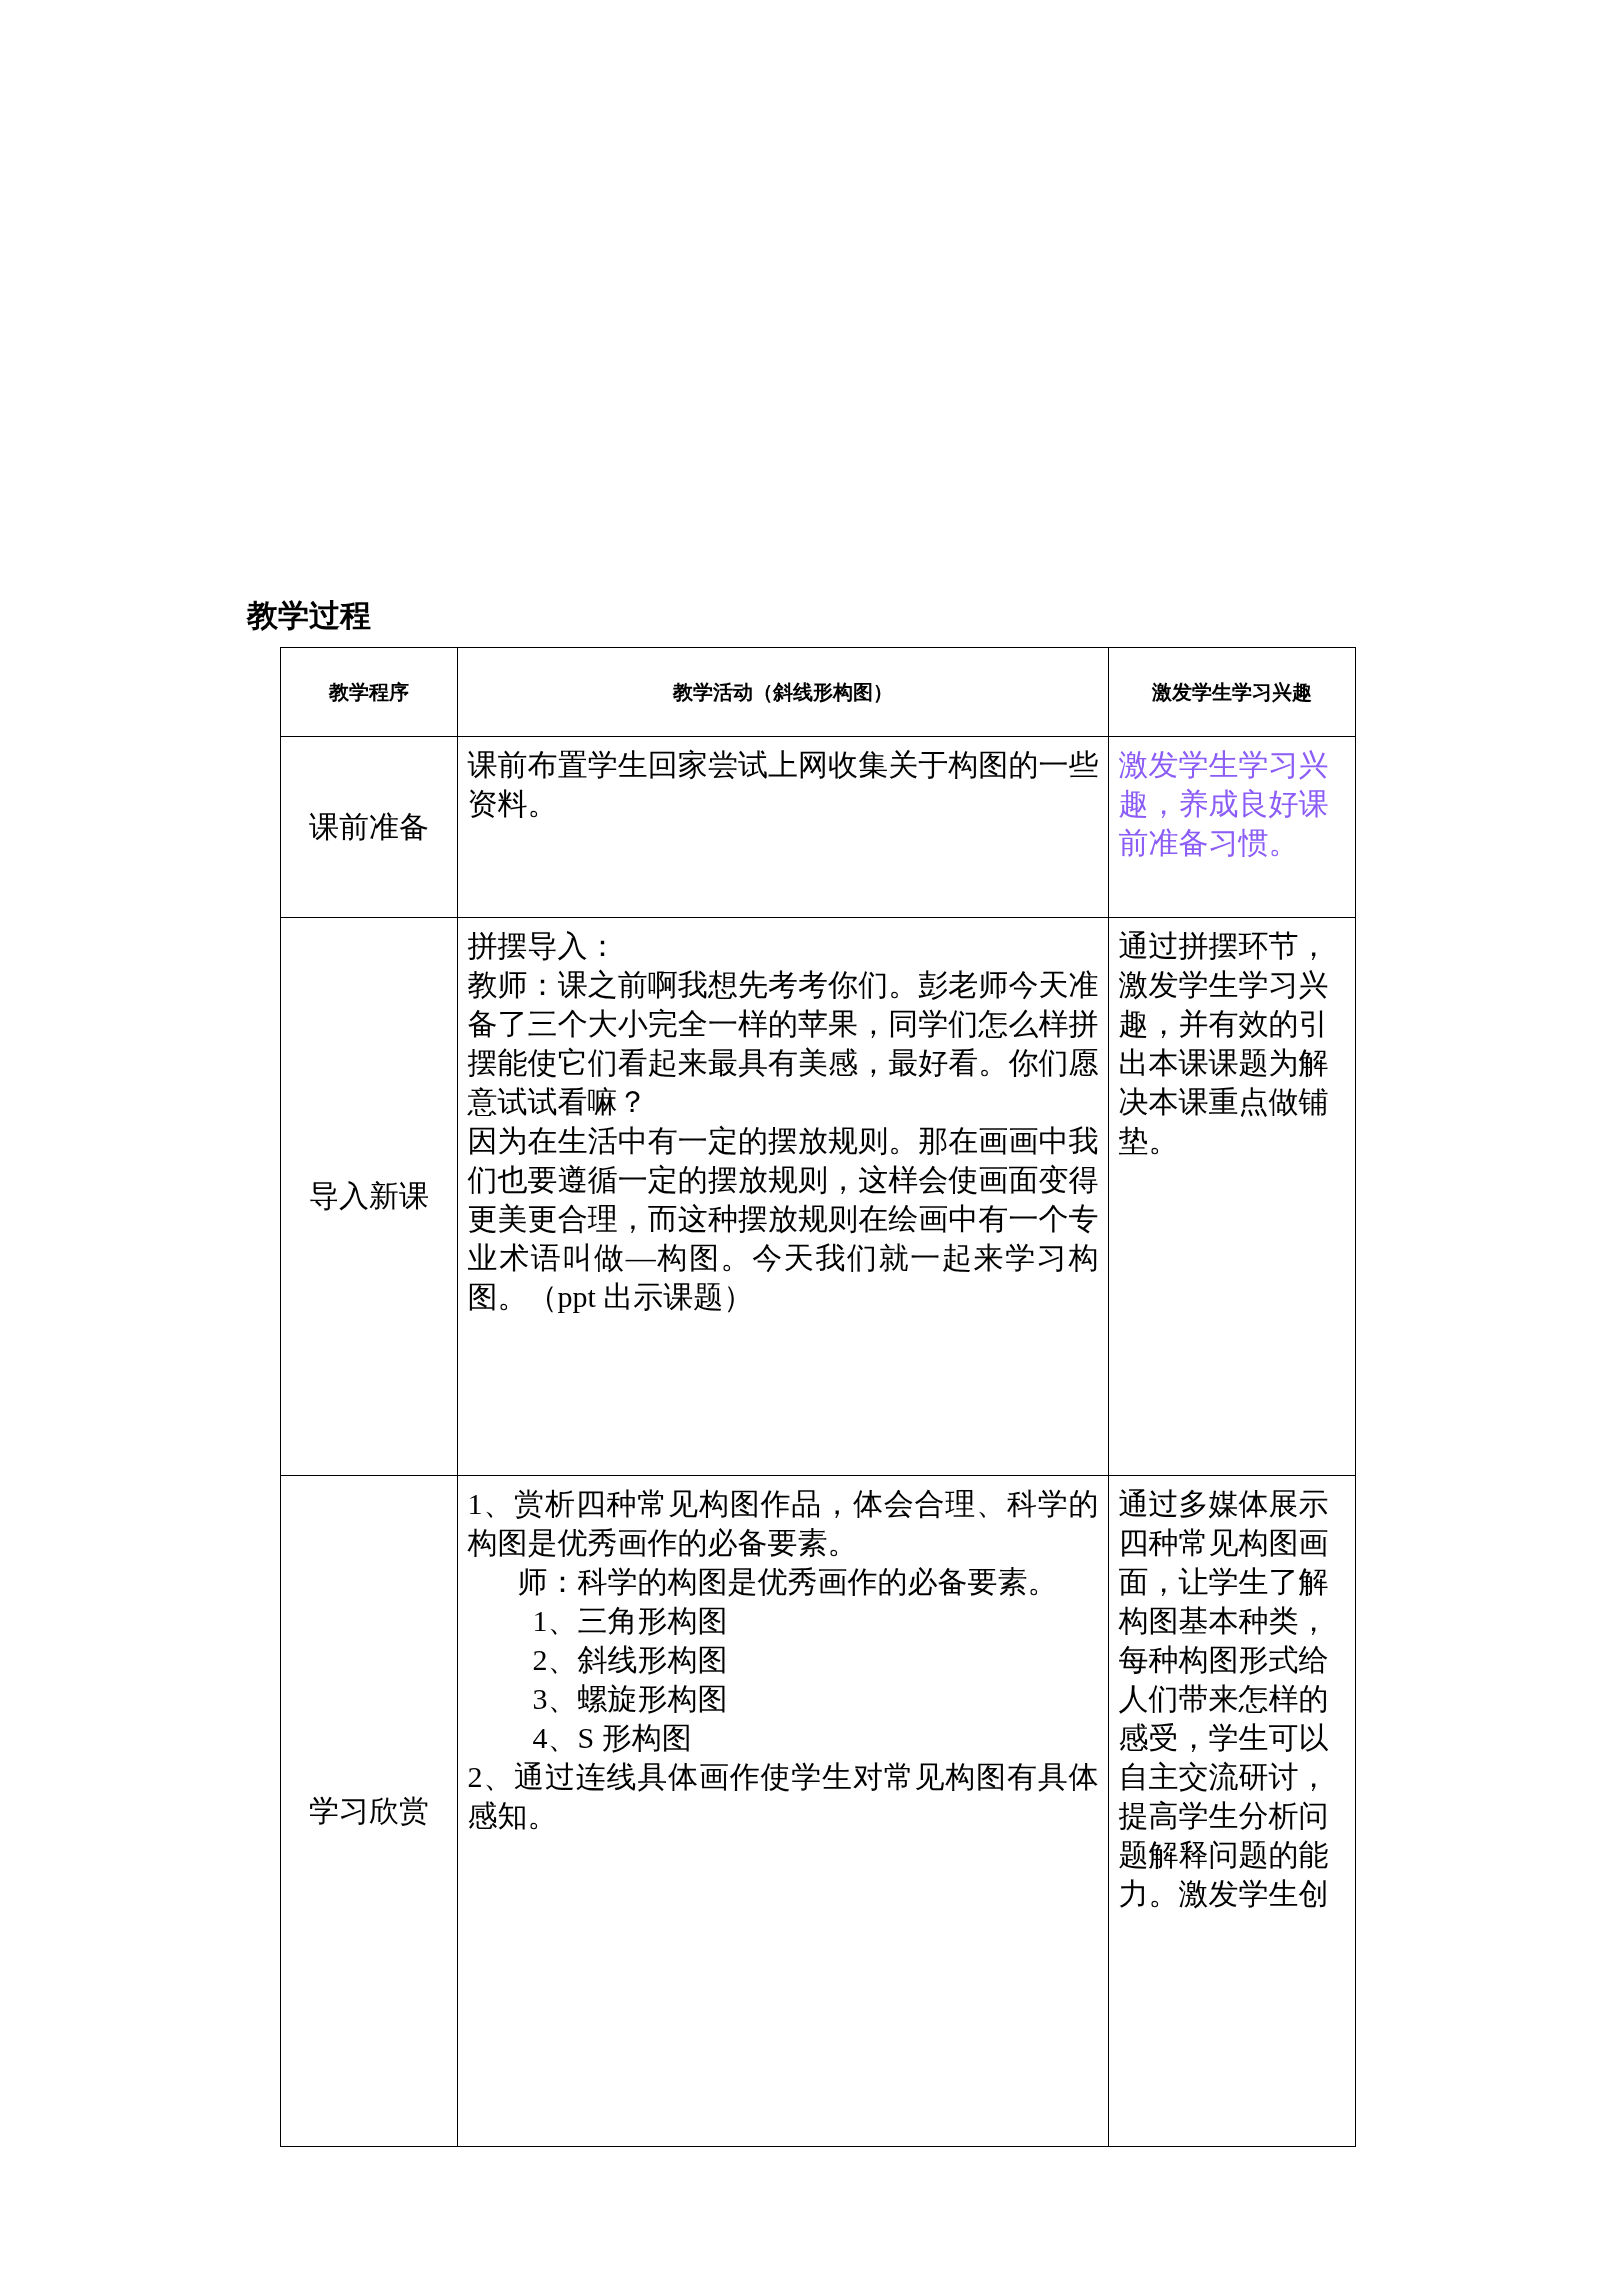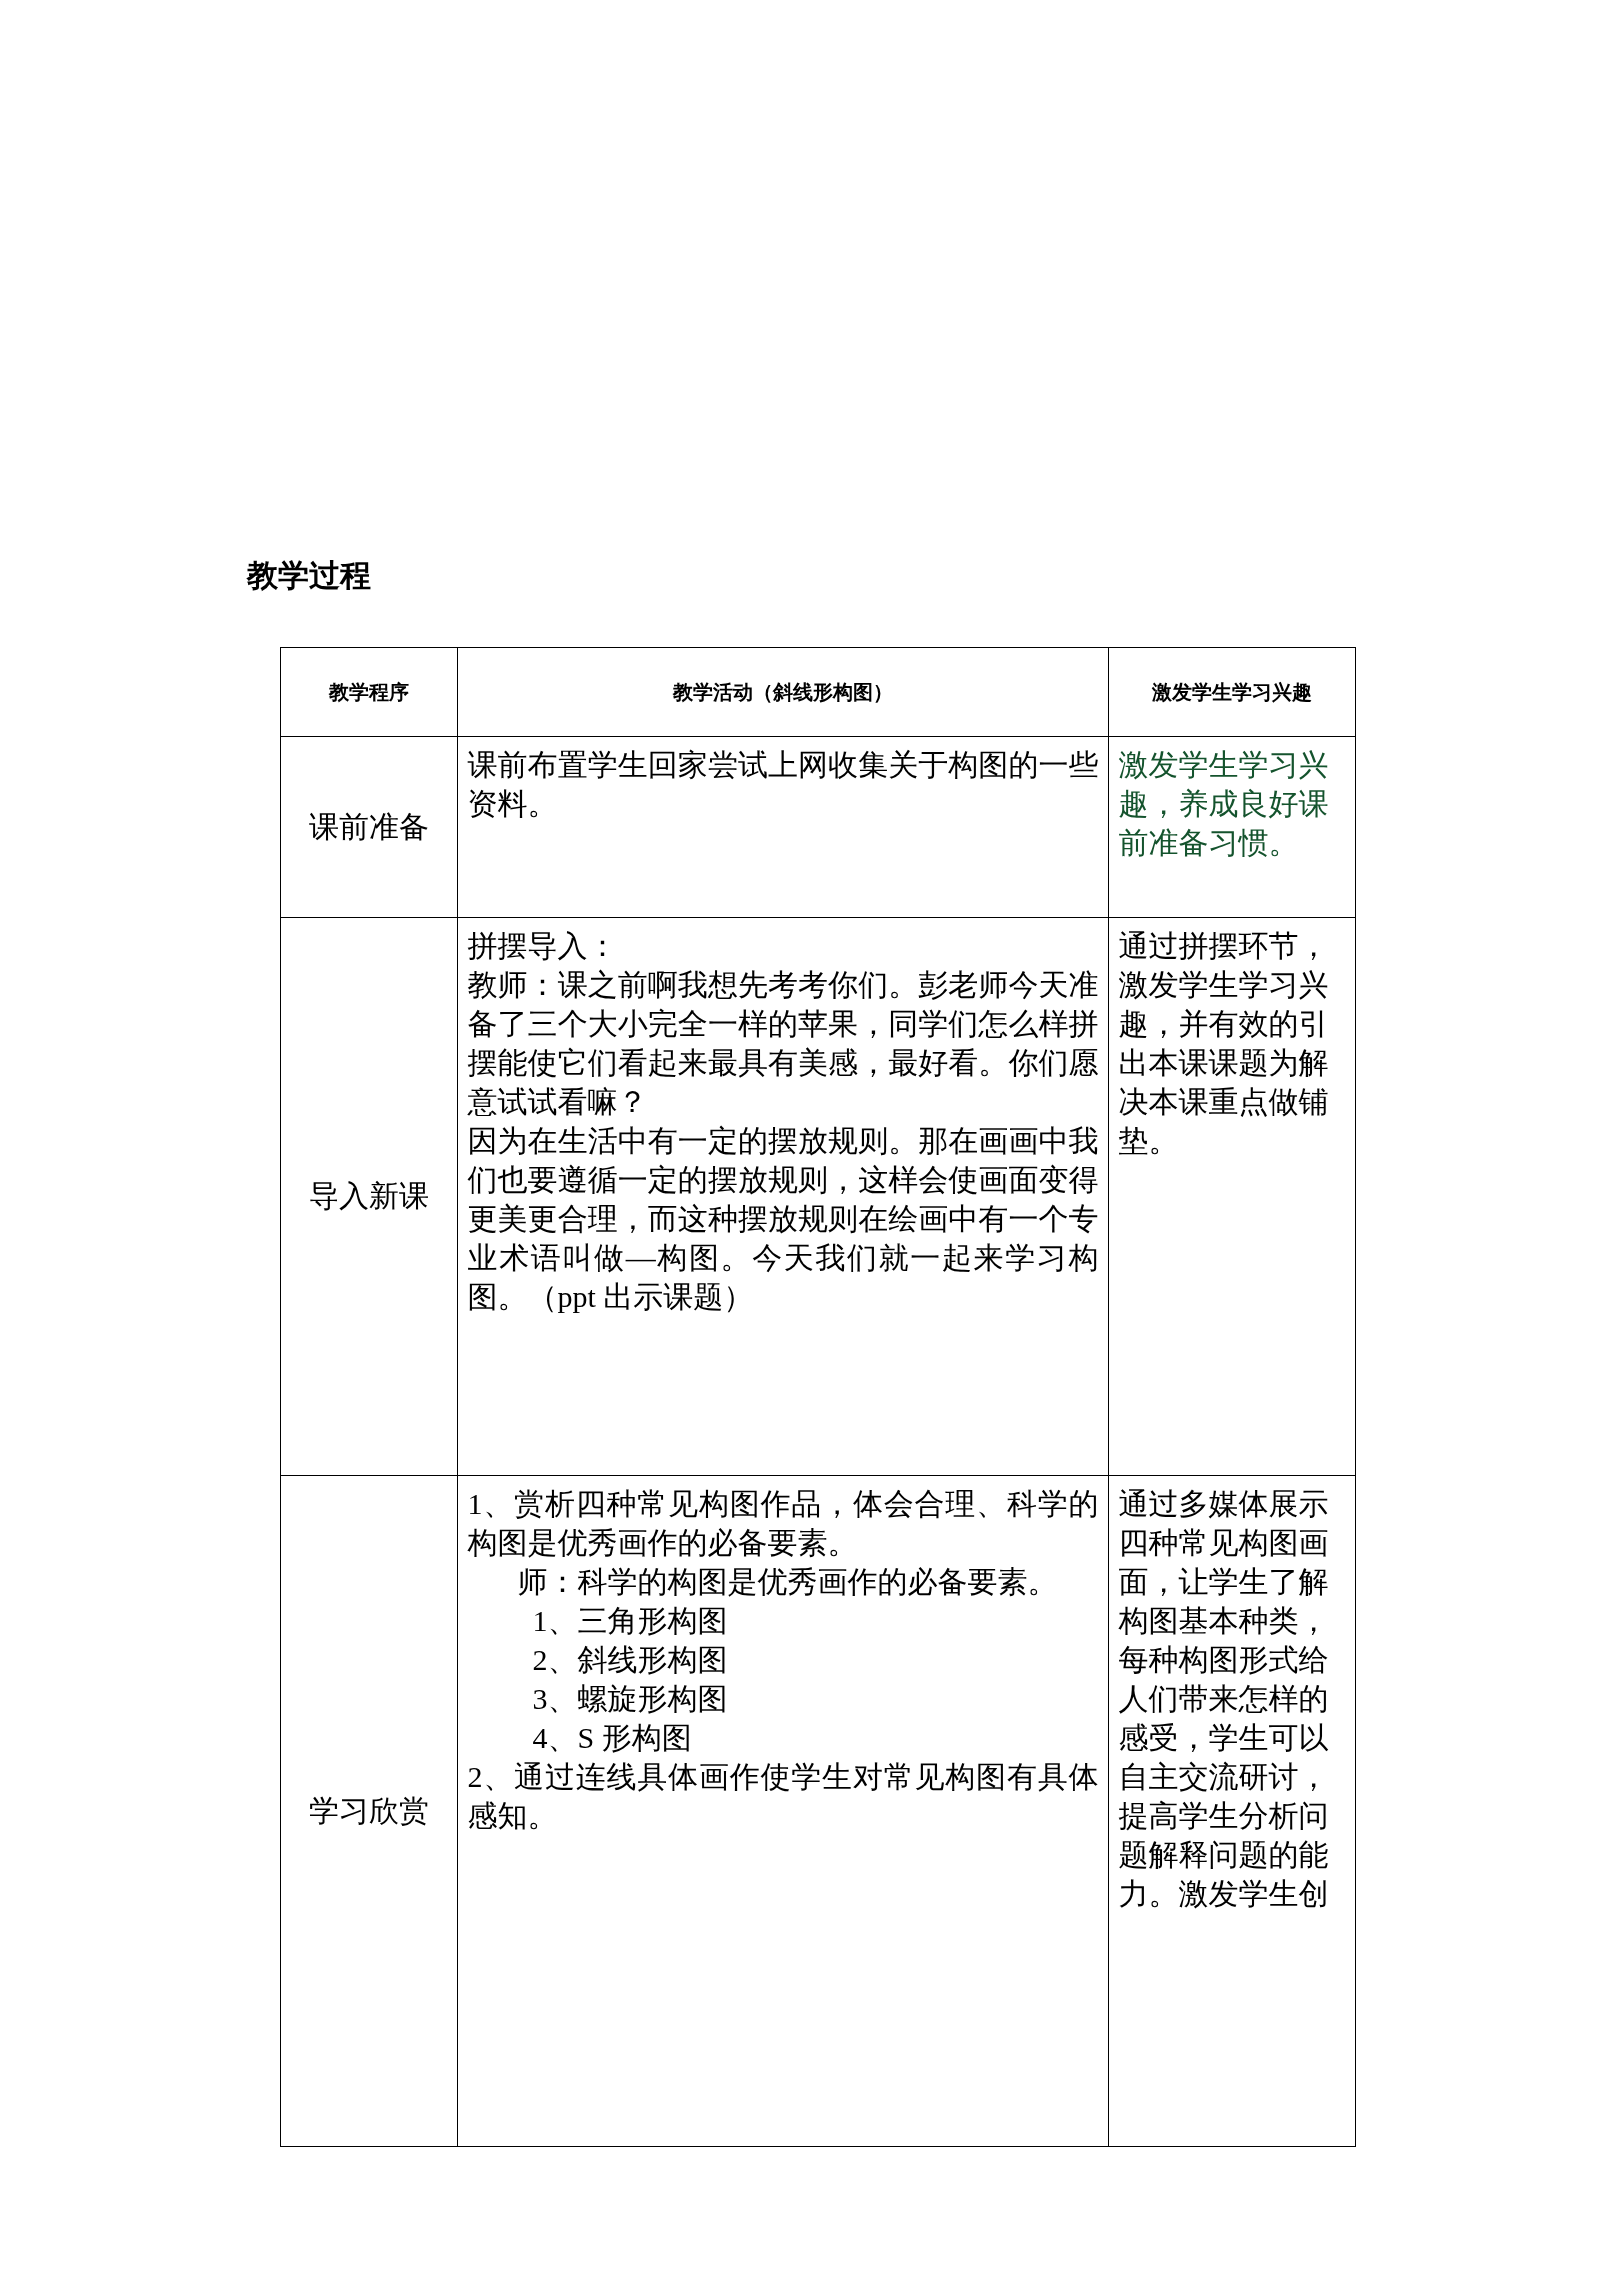--- a/index.html
+++ b/index.html
@@ -25,21 +25,21 @@
     top: 183px;
     width: 1109px;
     font-size: 33px;
     line-height: 74px;
     text-align: justify;
     letter-spacing: 0;
   }
   .section-title {
     position: absolute;
     left: 247px;
-    top: 555px;
+    top: 595px;
     font-family: "Liberation Sans", sans-serif;
     font-weight: bold;
     font-size: 31px;
     line-height: 42px;
   }
   table.lesson-table {
     position: absolute;
     left: 280px;
     top: 647px;
     width: 1075px;
@@ -67,21 +67,21 @@
   td.activity-cell, td.purpose-cell {
     vertical-align: top;
     padding: 8.2px 9.5px 12.3px 9.5px;
     line-height: 39px;
     text-align: justify;
   }
   td.purpose-cell { text-align: left; }
   tr.row-prep    { height: 181px; }
   tr.row-intro   { height: 558px; }
   tr.row-appreciate { height: 671px; }
-  .muted { color: #14532d; }
+  .muted { color: #8b5cf6; }
   p.para { margin: 0; }
   p.indent-1 { text-indent: 50px; }
   p.indent-2 { padding-left: 65px; }
 </style>
 </head>
 <body>
 
 <div class="page">
 
 

